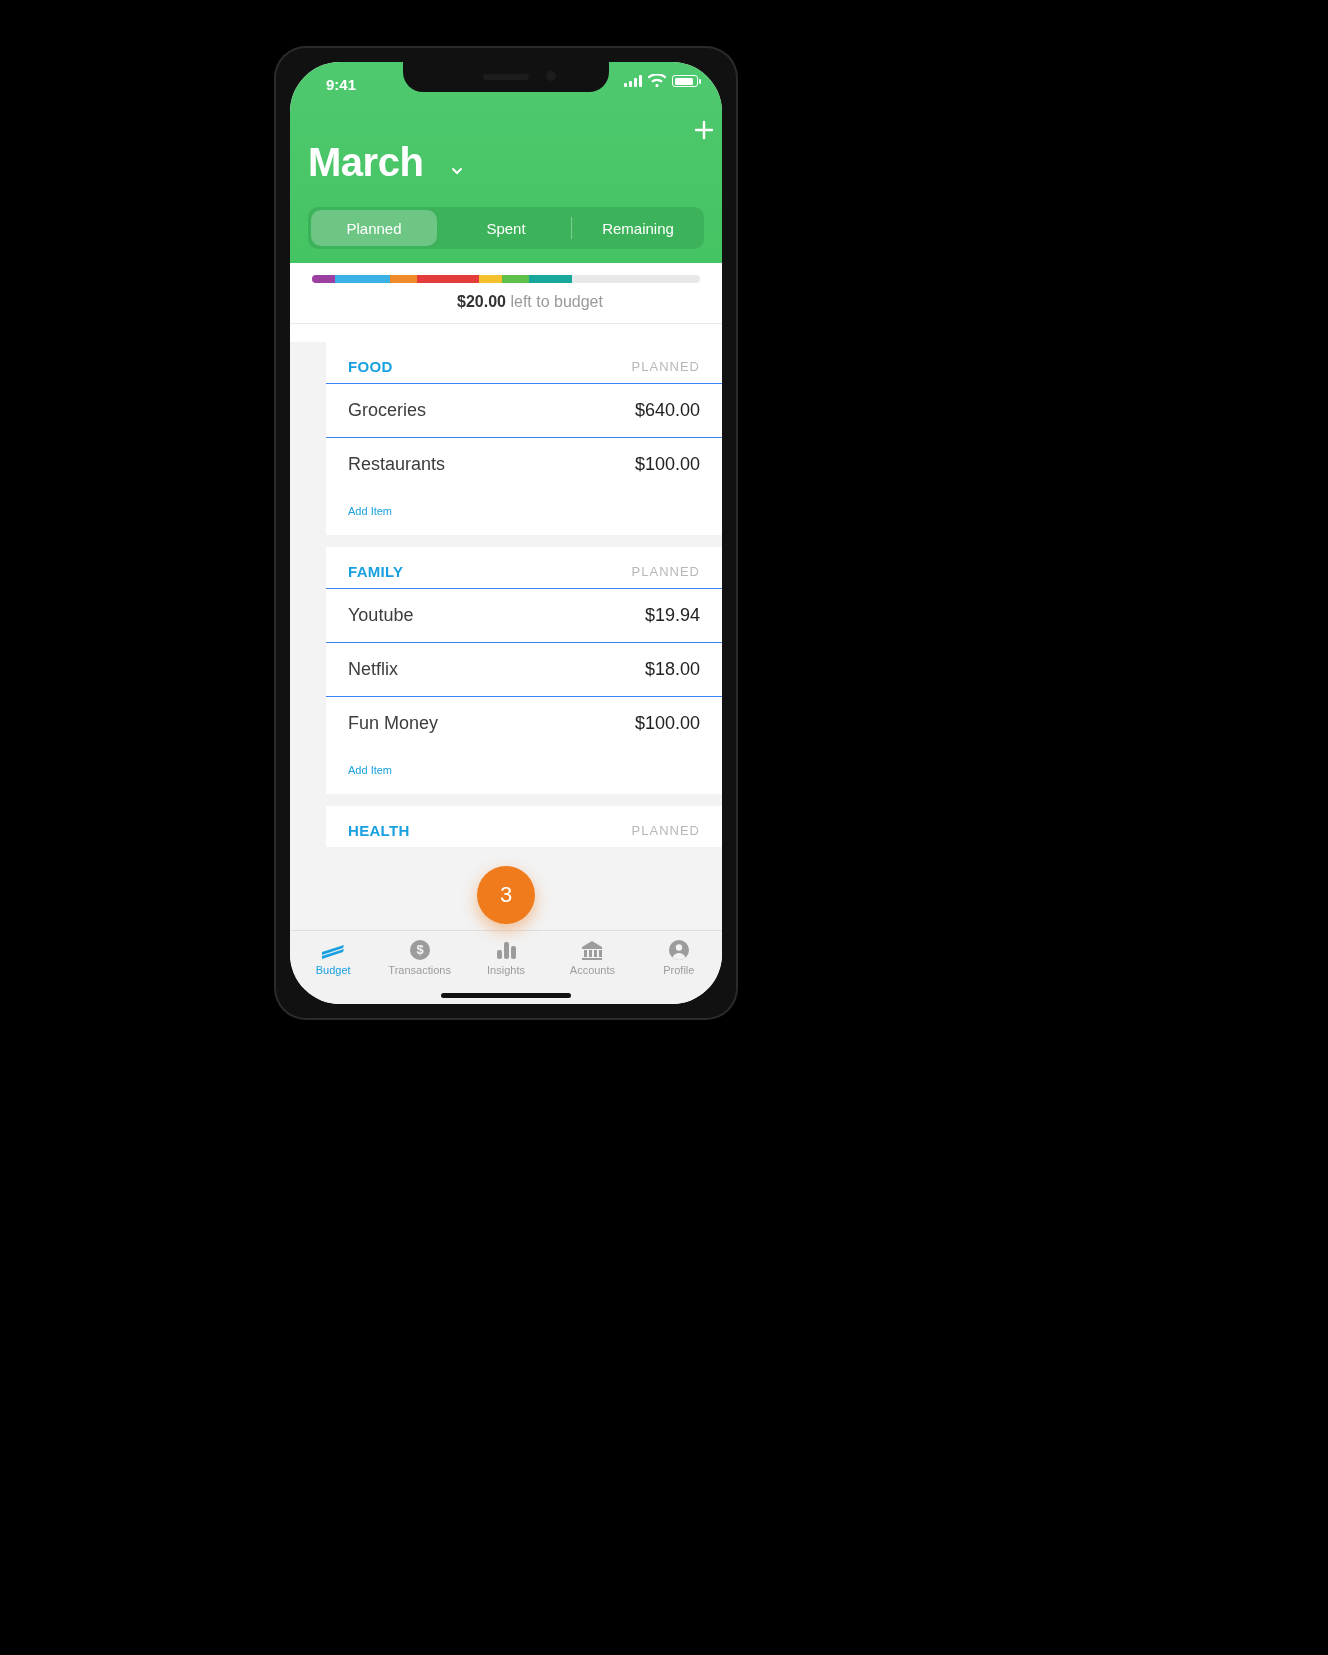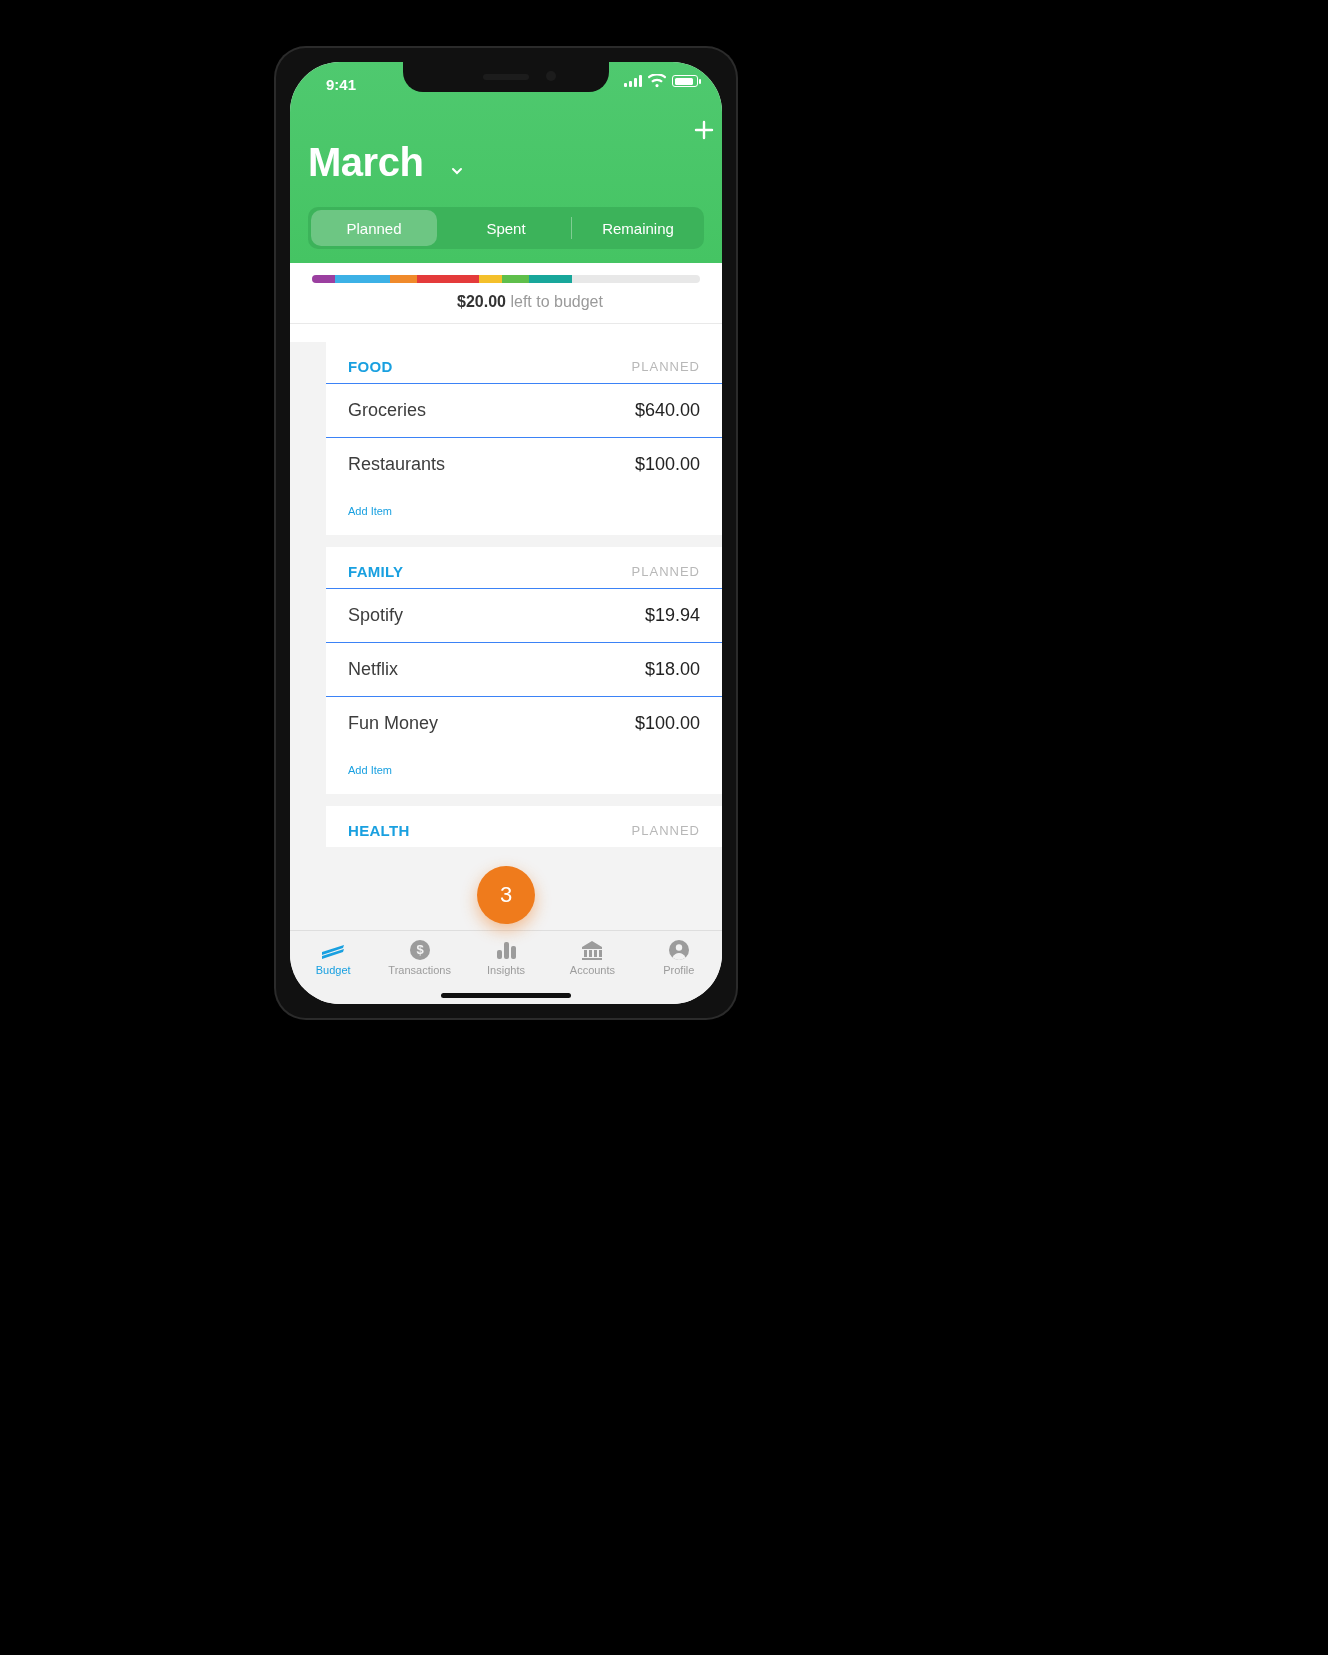--- a/index.html
+++ b/index.html
@@ -370,21 +370,21 @@
               <span class="amt">$100.00</span>
             </div>
             <div class="add-item">Add Item</div>
           </div>
           <div class="cat">
             <div class="cat-header">
               <div class="cat-name">FAMILY</div>
               <div class="cat-col">PLANNED</div>
             </div>
             <div class="line">
-              <span>Spotify</span>
+              <span>Youtube</span>
               <span class="amt">$19.94</span>
             </div>
             <div class="line">
               <span>Netflix</span>
               <span class="amt">$18.00</span>
             </div>
             <div class="line">
               <span>Fun Money</span>
               <span class="amt">$100.00</span>
             </div>

